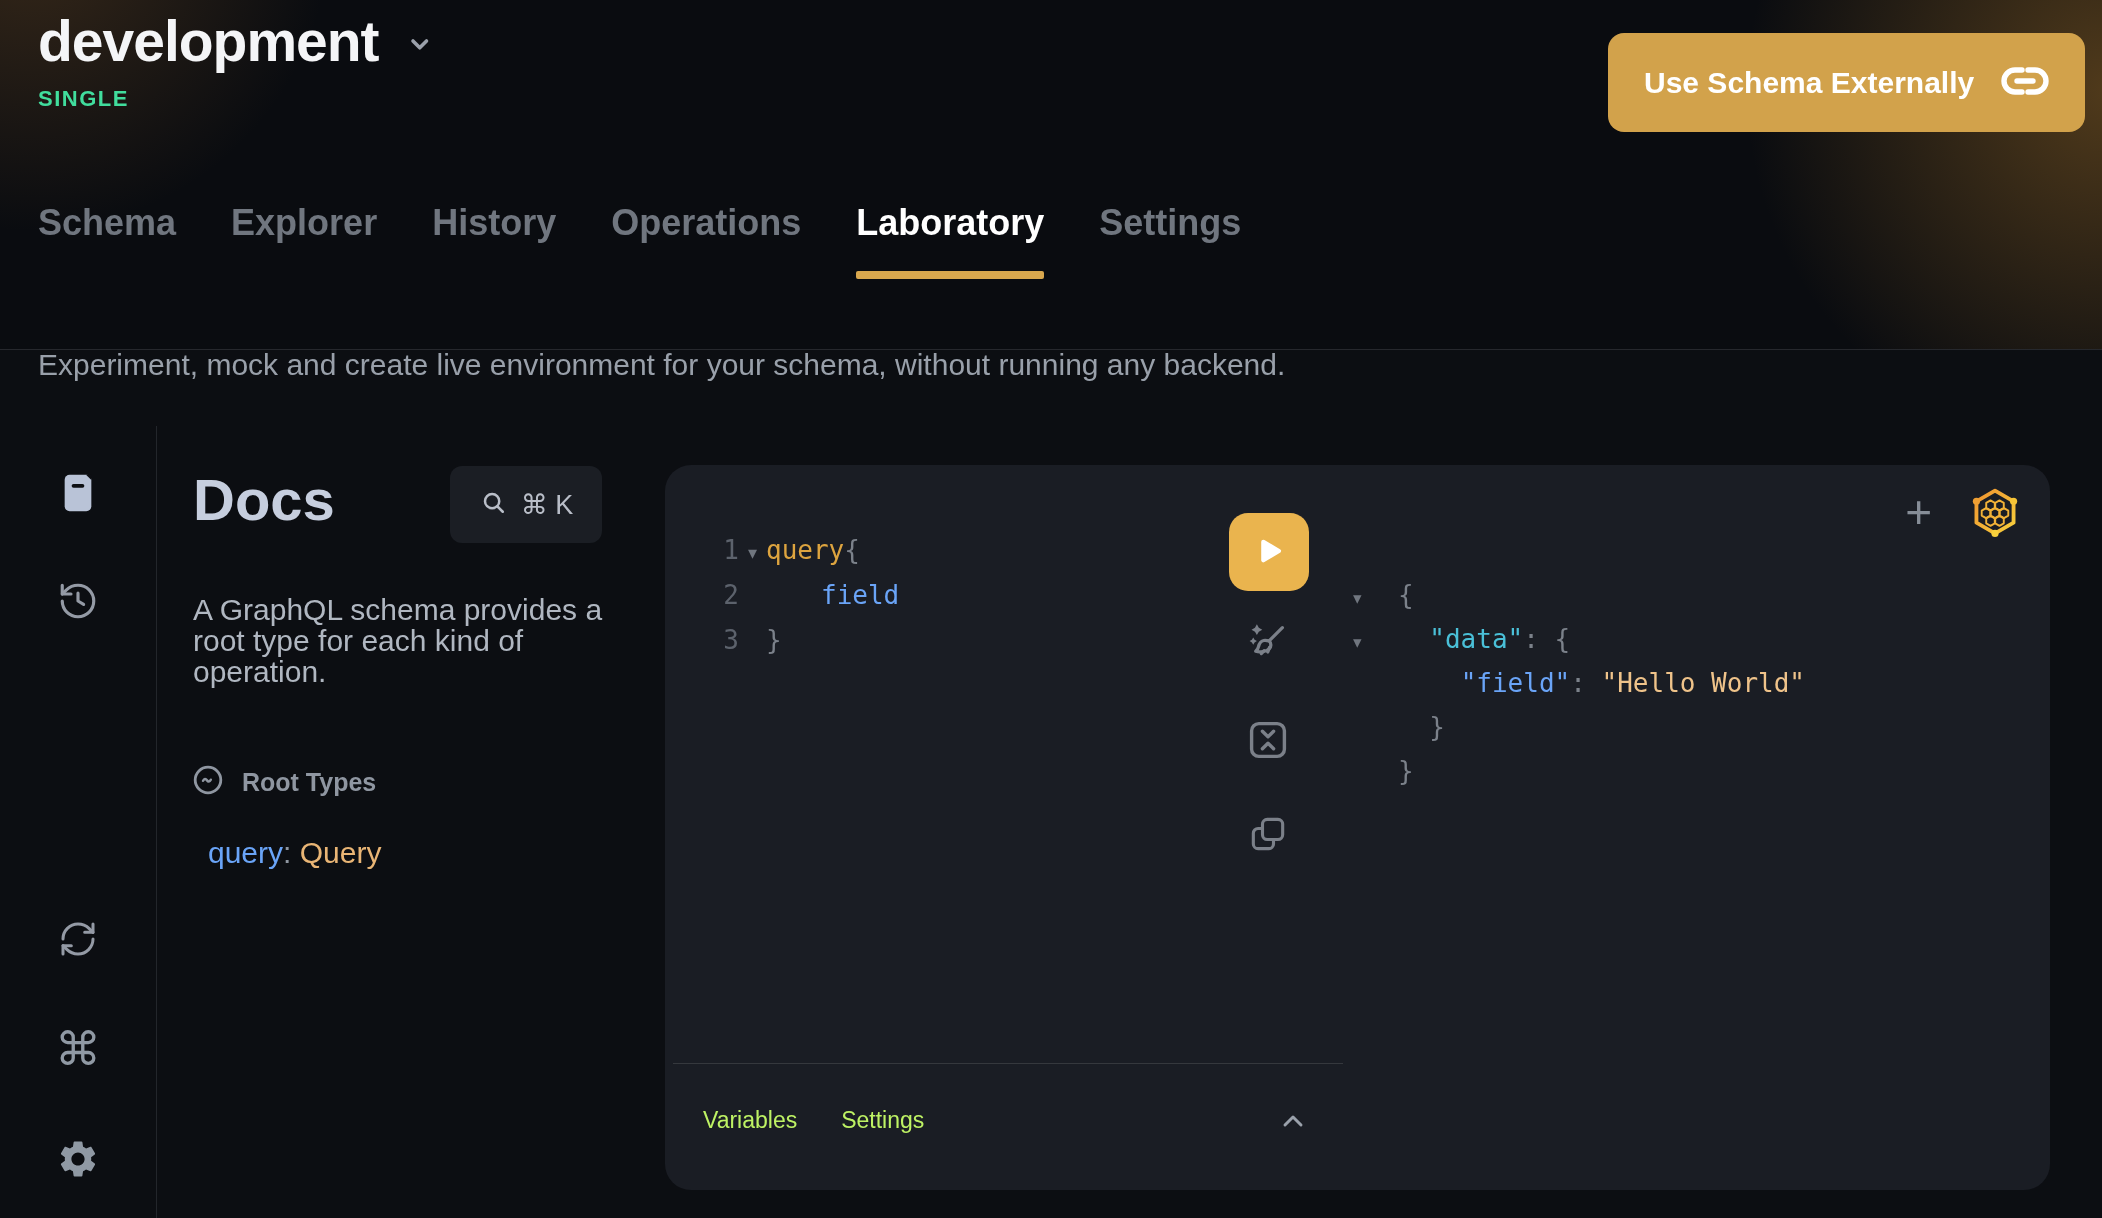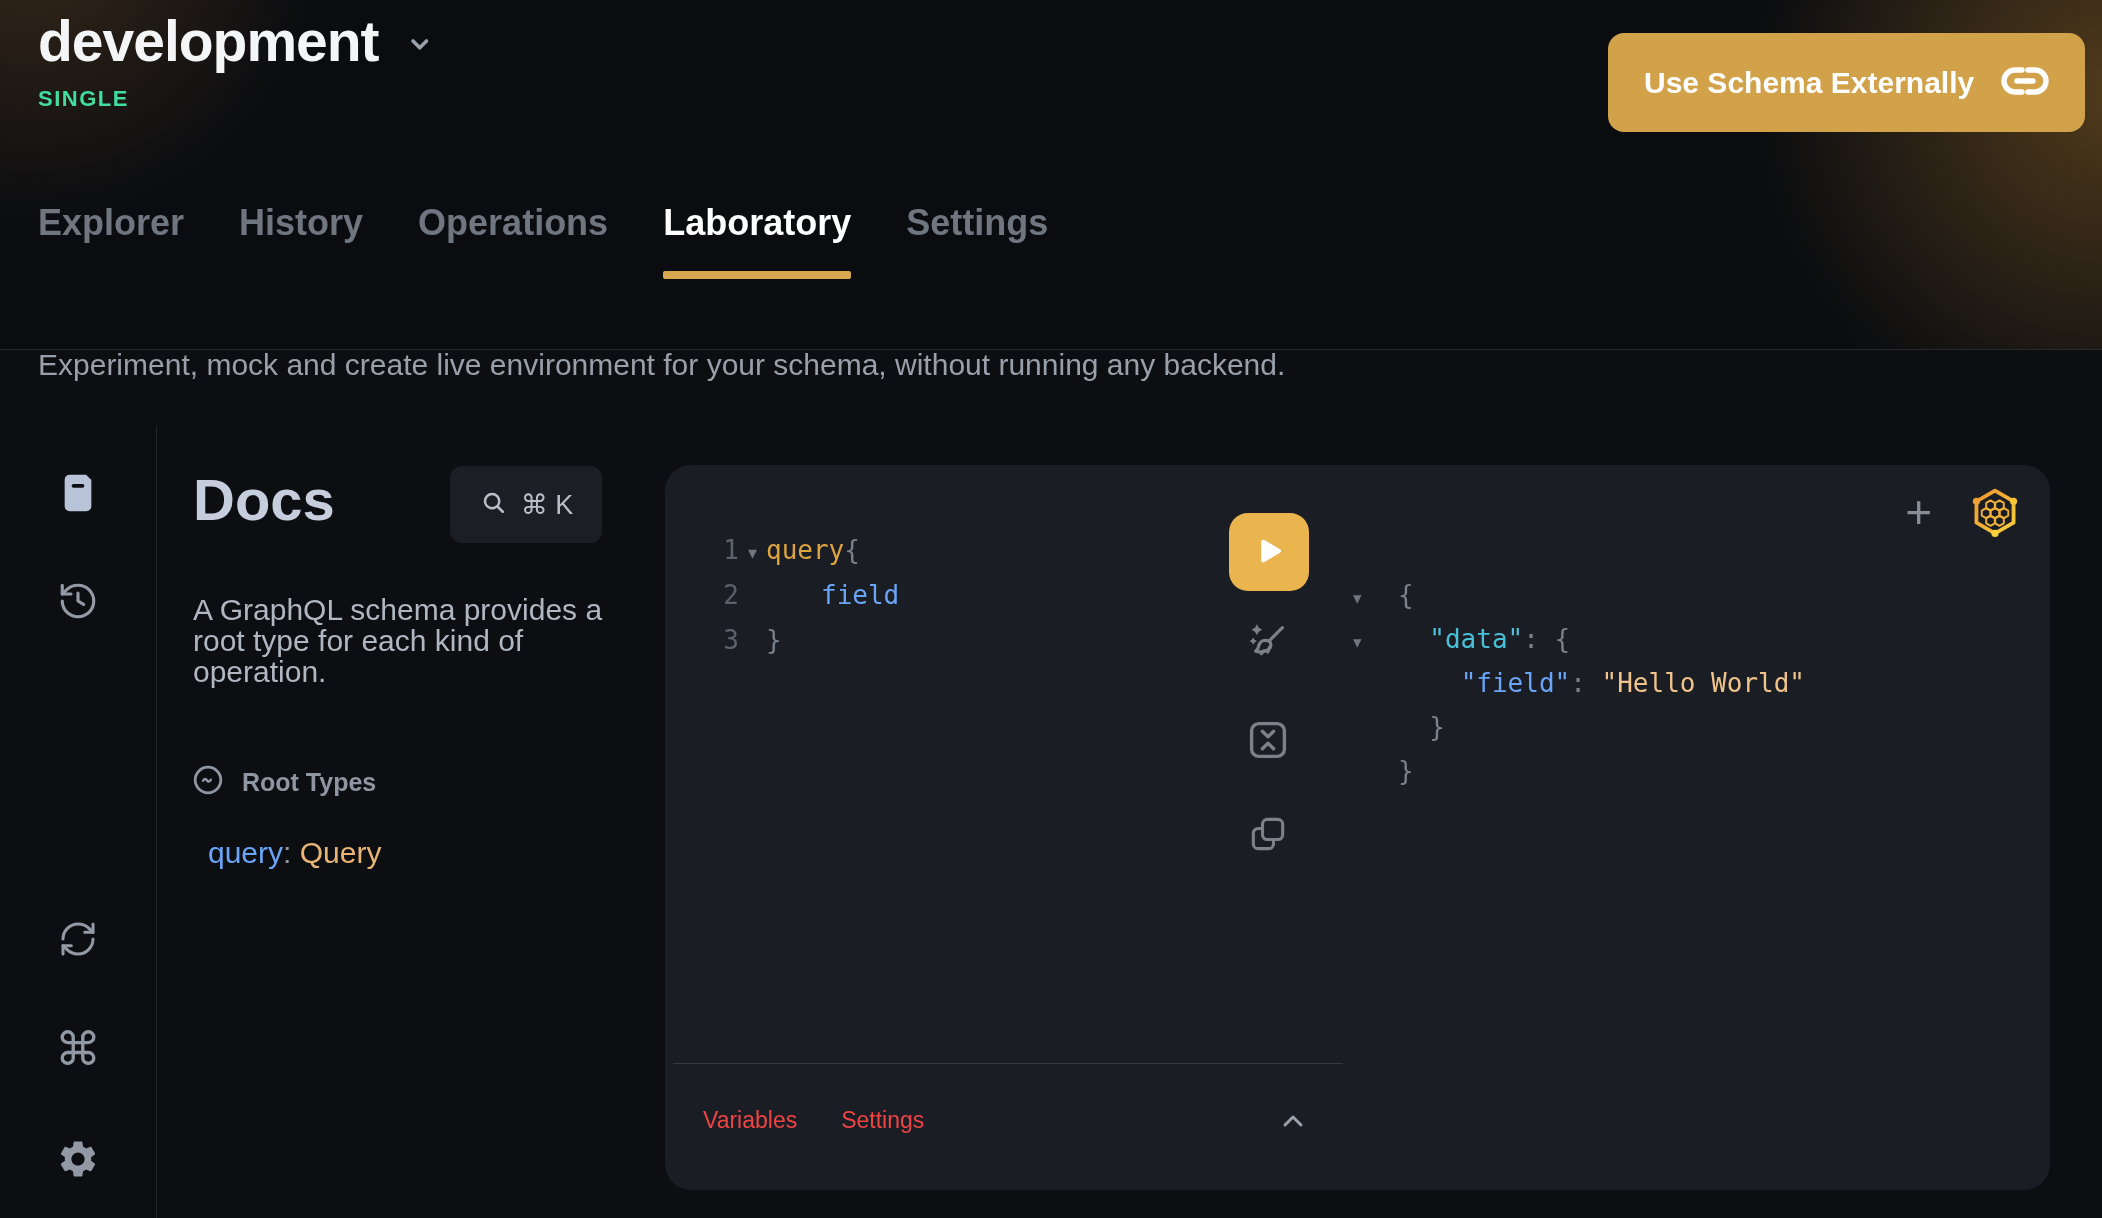--- a/index.html
+++ b/index.html
@@ -68,21 +68,21 @@
   .t-prettify { top:152px; } .t-merge { top:250px; } .t-copy { top:344px; }
   .resp { position:absolute; left:688px; top:108px; font-family:"DejaVu Sans Mono", monospace; font-size:26px; }
   .rline { display:flex; align-items:baseline; height:44px; line-height:44px; }
   .rfold { width:45px; color:#70767f; font-size:17px; font-family:"DejaVu Sans", sans-serif; cursor:pointer; }
   .jkey { color:#4ac0d8; } .jfield { color:#6aa4f7; } .jstr { color:#efc38a; } .jp { color:#7b818a; }
   .panel-top-right { position:absolute; top:20px; right:28px; display:flex; align-items:center; gap:36px; }
   .plus-btn { font-size:46px; font-weight:300; color:#868d97; background:none; border:none; cursor:pointer; line-height:1; }
   .hive-logo { cursor:pointer; display:flex; }
   .ediv { position:absolute; left:8px; top:598px; width:670px; height:1px; background:#35383d; }
   .bottombar { position:absolute; left:38px; top:642px; display:flex; gap:44px; }
-  .btab { font-size:23px; color:#ef4444; background:none; border:none; cursor:pointer; font-family:"Liberation Sans",sans-serif; }
+  .btab { font-size:23px; color:#bef264; background:none; border:none; cursor:pointer; font-family:"Liberation Sans",sans-serif; }
   .collapse-btn { position:absolute; left:608px; top:640px; width:40px; height:34px; background:none; border:none; cursor:pointer; }
 </style>
 </head>
 <body>
 
 <div class="header">
   <div class="project-row">
     <span class="project-title">development</span>
     <span class="chev-down">
       <svg width="36" height="36" viewBox="0 0 24 24" fill="none">
@@ -99,20 +99,21 @@
         <g stroke="#ffffff" stroke-width="2.7" stroke-linecap="round">
           <path d="M11.5 4.5H8a5.5 5.5 0 0 0 0 11h3.5"></path>
           <path d="M14.5 4.5H18a5.5 5.5 0 0 1 0 11h-3.5"></path>
           <path d="M9 10h8"></path>
         </g>
       </svg>
     </span>
   </button>
 
   <nav class="tabbar">
+    <div class="tab">Schema</div>
     <div class="tab">Explorer</div>
     <div class="tab">History</div>
     <div class="tab">Operations</div>
     <div class="tab active">Laboratory</div>
     <div class="tab">Settings</div>
   </nav>
 </div>
 
 <div class="subtitle">Experiment, mock and create live environment for your schema, without running any backend.</div>
 

